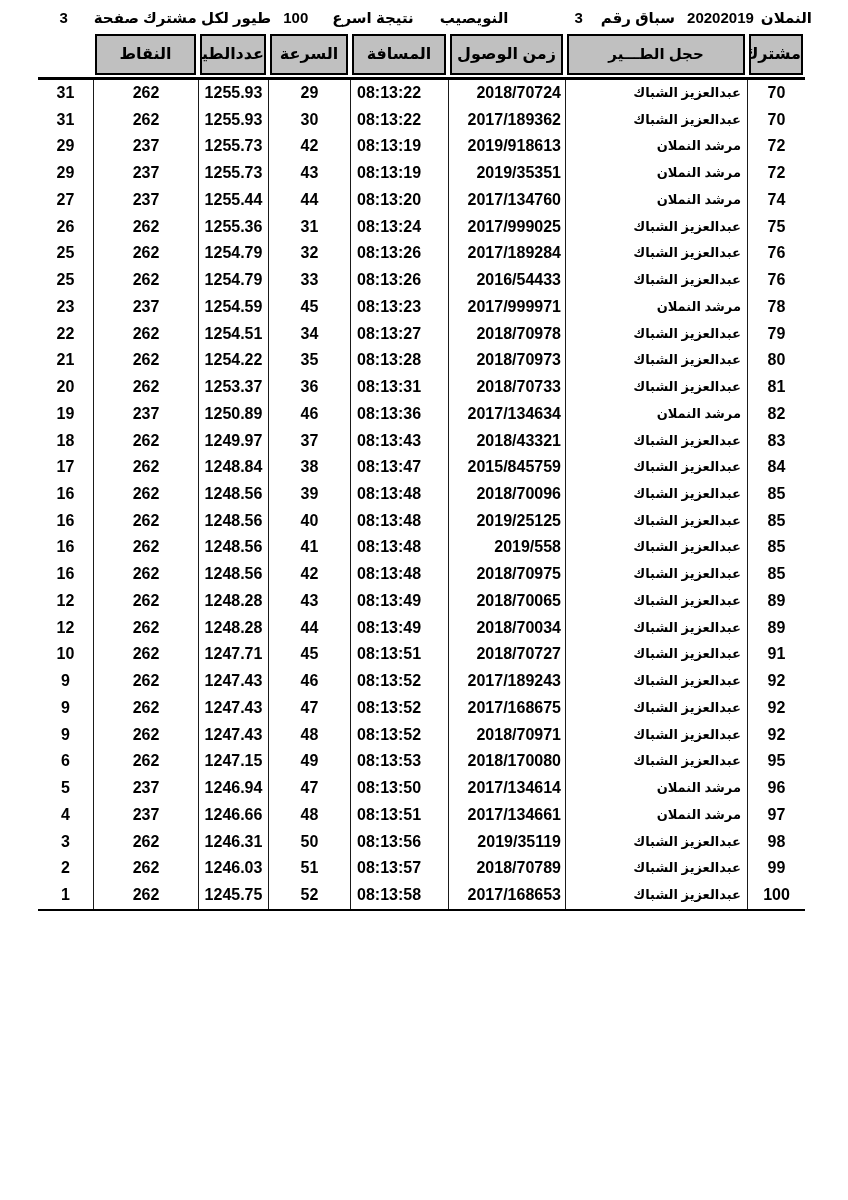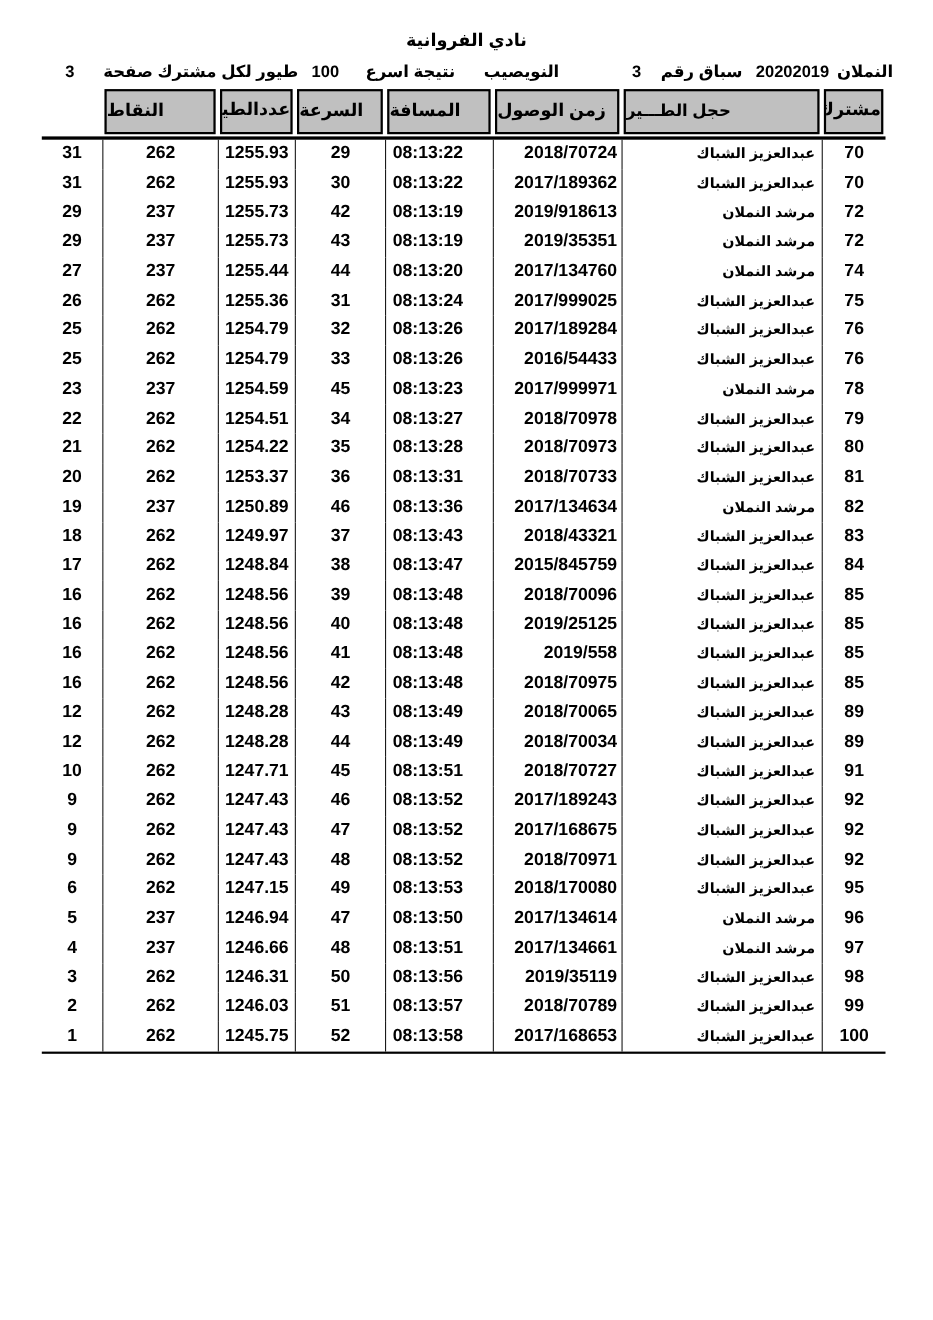--- a/index.html
+++ b/index.html
@@ -53,21 +53,21 @@
     grid-template-columns: 58px 182px 117px 98px 82px 70px 105px 55px;
   }
   .thead { margin-bottom: 2px; }
   .hcol { height: 41px; padding: 0 2px; }
   .hcell {
     height: 100%;
     border: 2px solid #000;
     background: #c0c0c0;
     font-size: 16px;
     line-height: 36px;
-    text-align: left;
+    text-align: center;
     overflow: hidden;
     white-space: nowrap;
   }
   .hcell.h-name { text-align: right; padding-right: 5px; }
   .hcell.h-ring { font-size: 15px; }
 
   .tbody {
     border-top: 3px solid #000;
     border-bottom: 2px solid #000;
     grid-auto-rows: 26.74px;
@@ -84,21 +84,20 @@
   .c-rank  { }
   .c-name  { font-size: 13px; text-align: right; padding-right: 6px; padding-left: 10px; }
   .c-ring  { text-align: right; padding-right: 4px; padding-left: 15px; }
   .c-time  { text-align: left; padding-left: 6px; }
 </style>
 </head>
 <body>
 
 <div class="page">
 
-  <div class="title">نادي الفروانية</div>
 
   <div class="info-bar">
     <span class="g7">النملان</span>
     <span class="g12">20202019</span>
     <span class="g18">سباق رقم</span>
     <span class="g66">3</span>
     <span class="g22">النويصيب</span>
     <span class="g24">نتيجة اسرع</span>
     <span class="g12">100</span>
     <span class="g26">طيور لكل مشترك صفحة</span>

